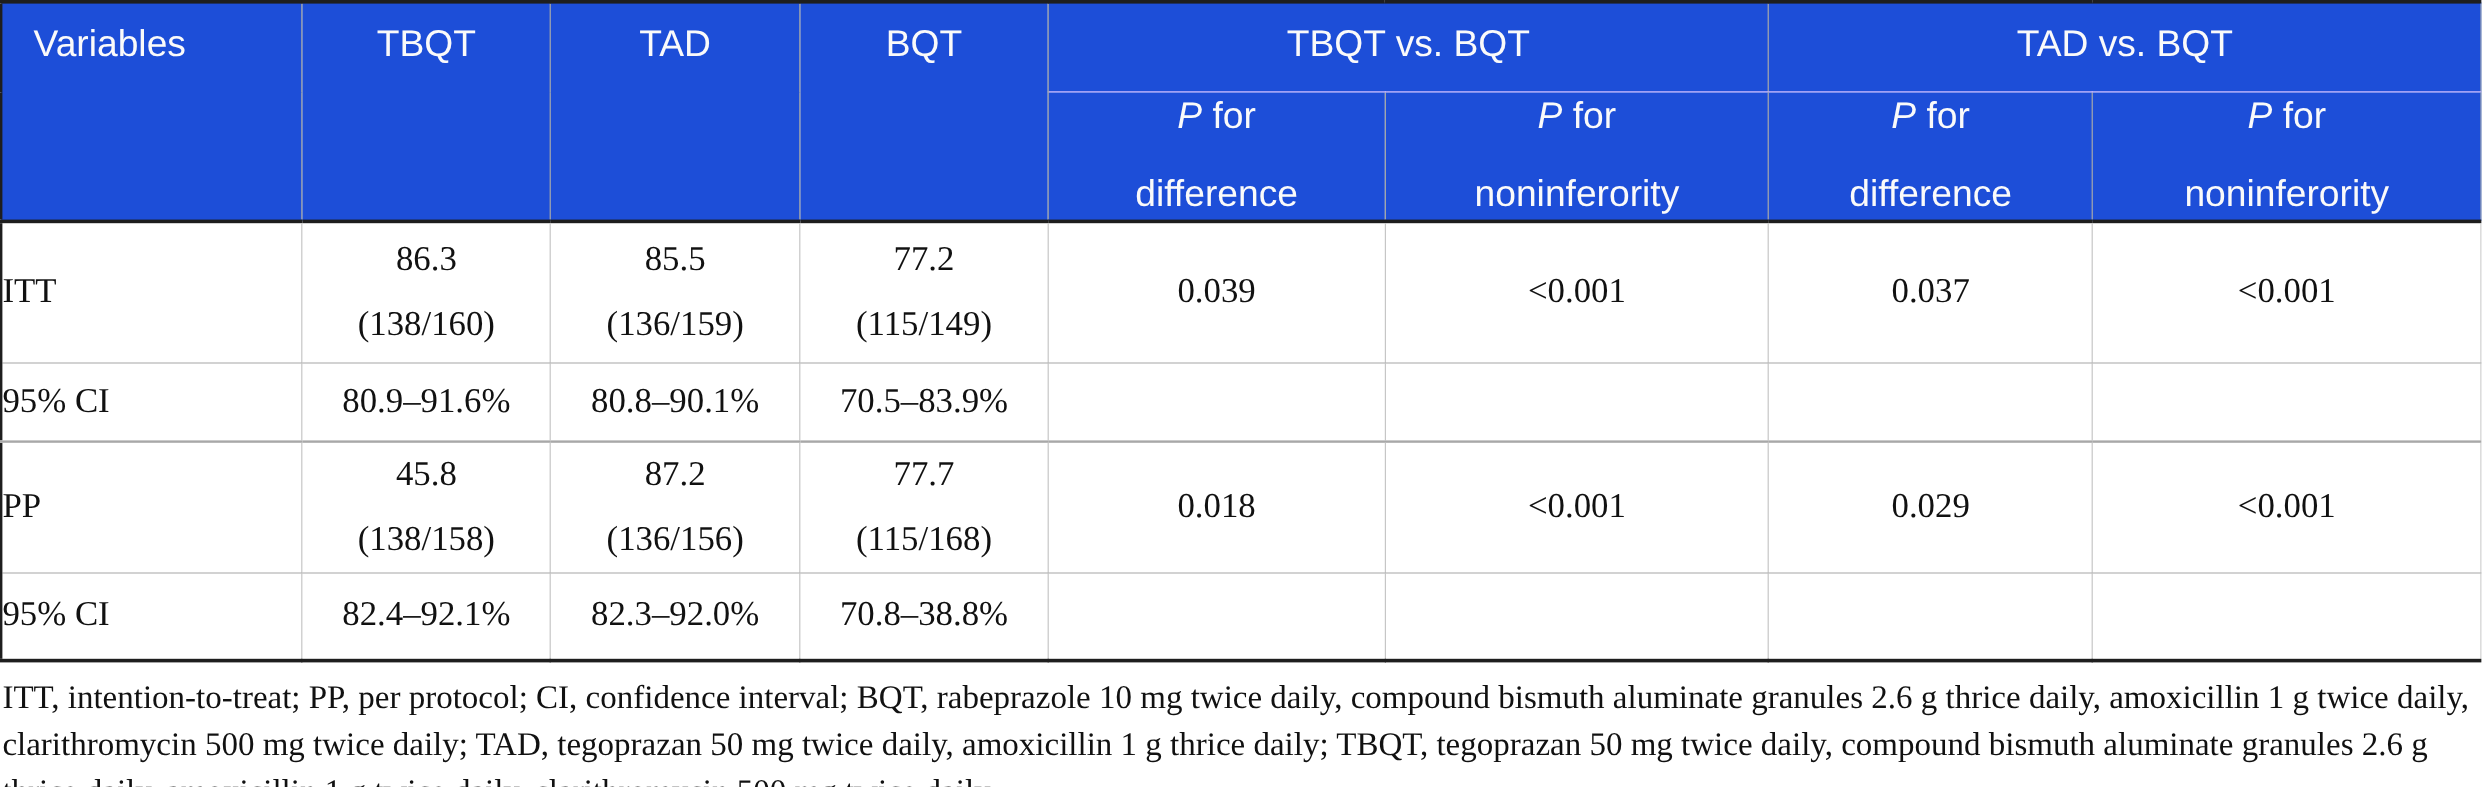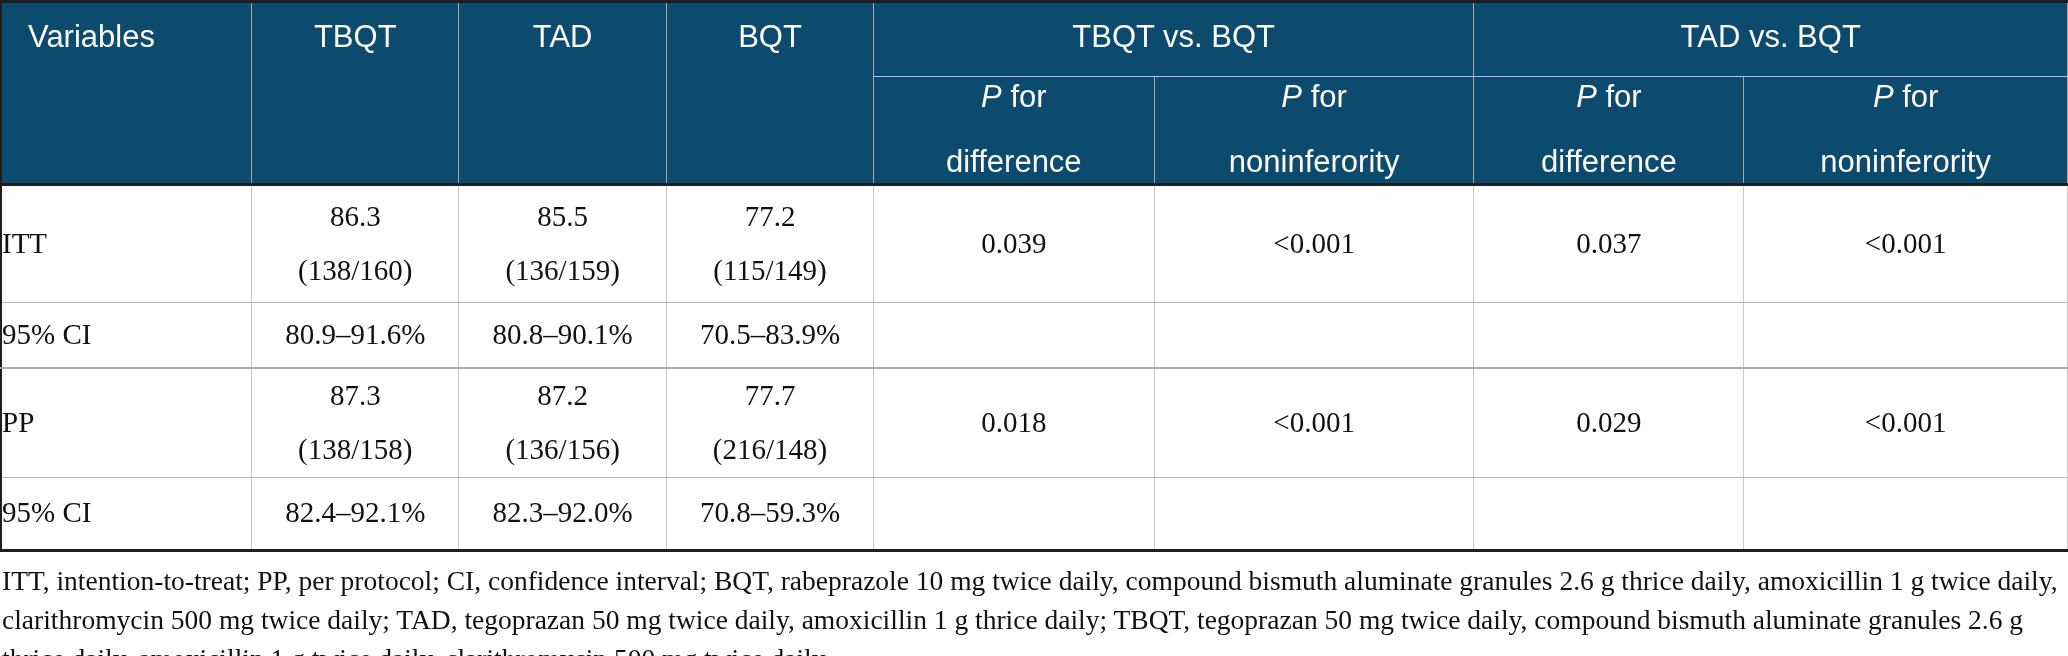--- a/index.html
+++ b/index.html
@@ -13,21 +13,21 @@
   table {
     width: 2068px;
     table-layout: fixed;
     border-collapse: collapse;
     border-top: 3px solid #1e1e1e;
     border-left: 2px solid #1e1e1e;
     border-bottom: 3px solid #1e1e1e;
   }
   
   thead th {
-    background: #0c4a6e;
+    background: #1d4ed8;
     color: #fafafa;
     font-family: "Liberation Sans", sans-serif;
     font-weight: 400;
     font-size: 31px;
     border-right: 1px solid #a2a6a8;
     text-align: center;
     padding: 0;
   }
   tr.h1 { height: 75px; }
   tr.h2 { height: 103px; }
@@ -168,30 +168,30 @@
       <td>
           <span class="l"></span>
         </td>
       <td>
           <span class="l"></span>
         </td>
     </tr>
     <tr class="r-pp">
       <th class="rowlabel">PP</th>
       <td>
-          <span class="l">87.3</span>
+          <span class="l">45.8</span>
           <span class="l">(138/158)</span>
         </td>
       <td>
           <span class="l">87.2</span>
           <span class="l">(136/156)</span>
         </td>
       <td>
           <span class="l">77.7</span>
-          <span class="l">(216/148)</span>
+          <span class="l">(115/168)</span>
         </td>
       <td>
           <span class="l">0.018</span>
         </td>
       <td>
           <span class="l">&lt;0.001</span>
         </td>
       <td>
           <span class="l">0.029</span>
         </td>
@@ -201,21 +201,21 @@
     </tr>
     <tr class="r-ci2">
       <th class="rowlabel">95% CI</th>
       <td>
           <span class="l">82.4–92.1%</span>
         </td>
       <td>
           <span class="l">82.3–92.0%</span>
         </td>
       <td>
-          <span class="l">70.8–59.3%</span>
+          <span class="l">70.8–38.8%</span>
         </td>
       <td>
           <span class="l"></span>
         </td>
       <td>
           <span class="l"></span>
         </td>
       <td>
           <span class="l"></span>
         </td>

